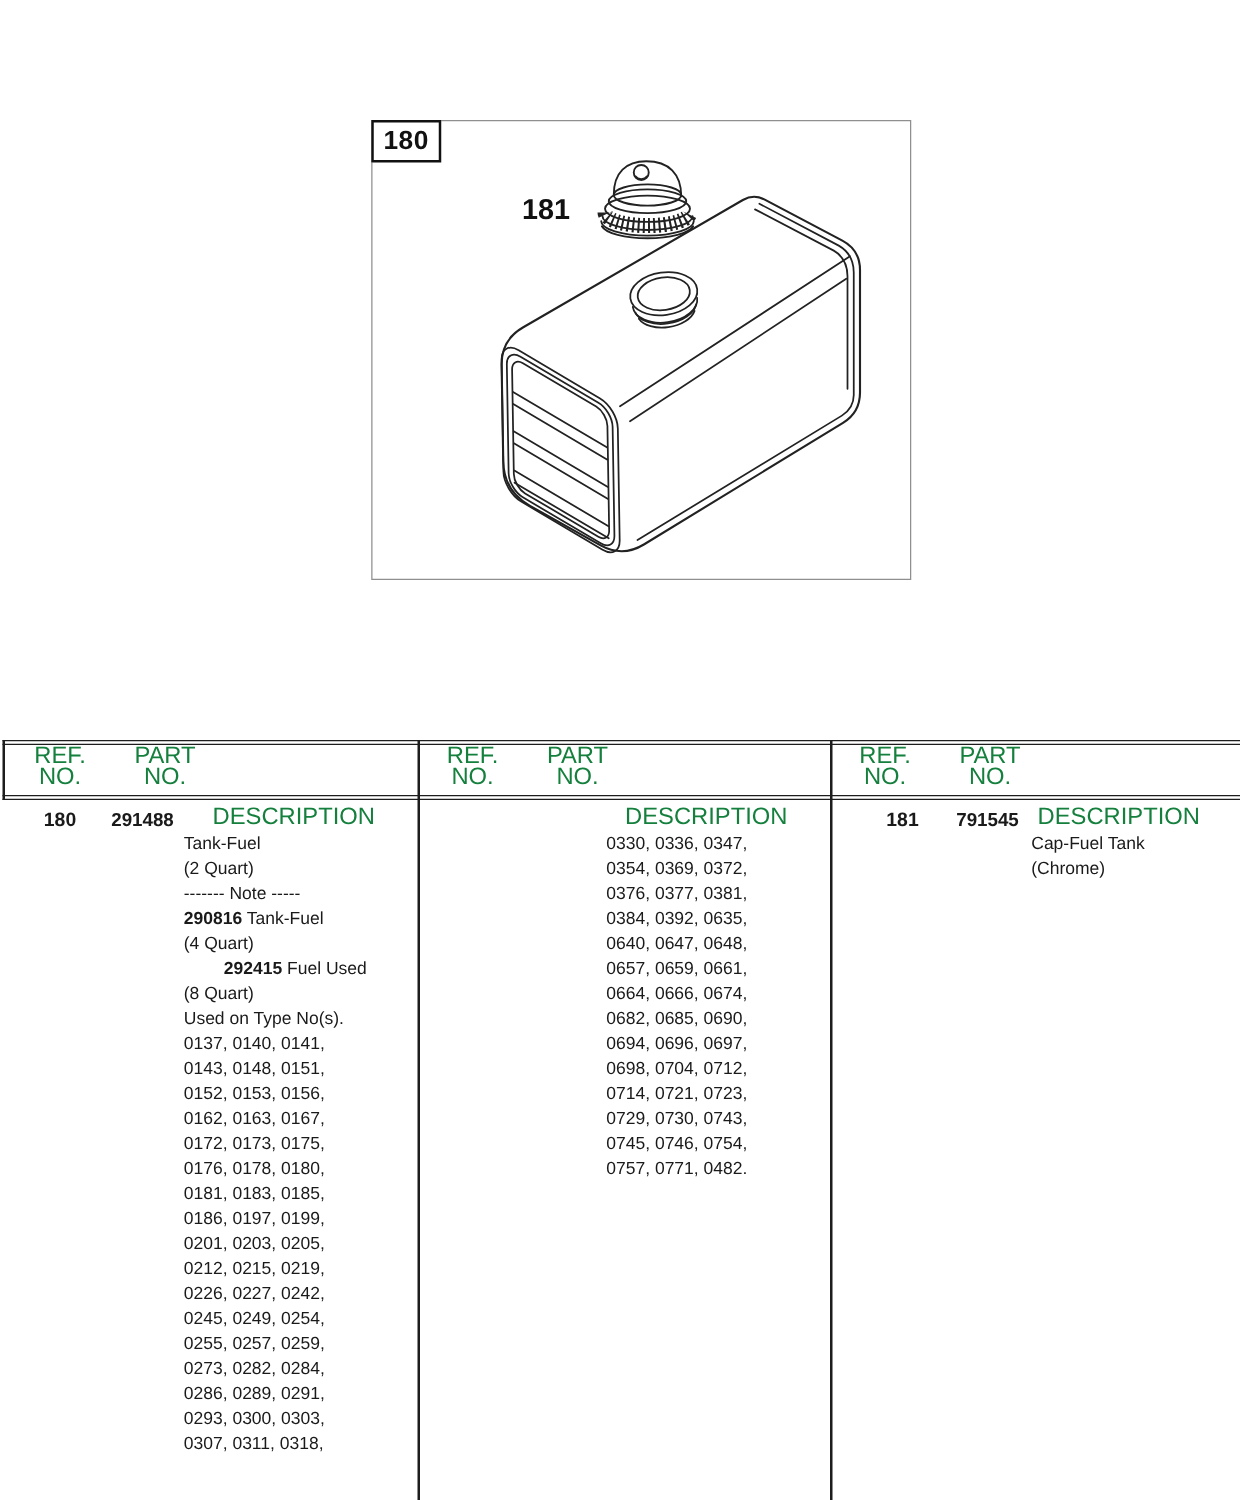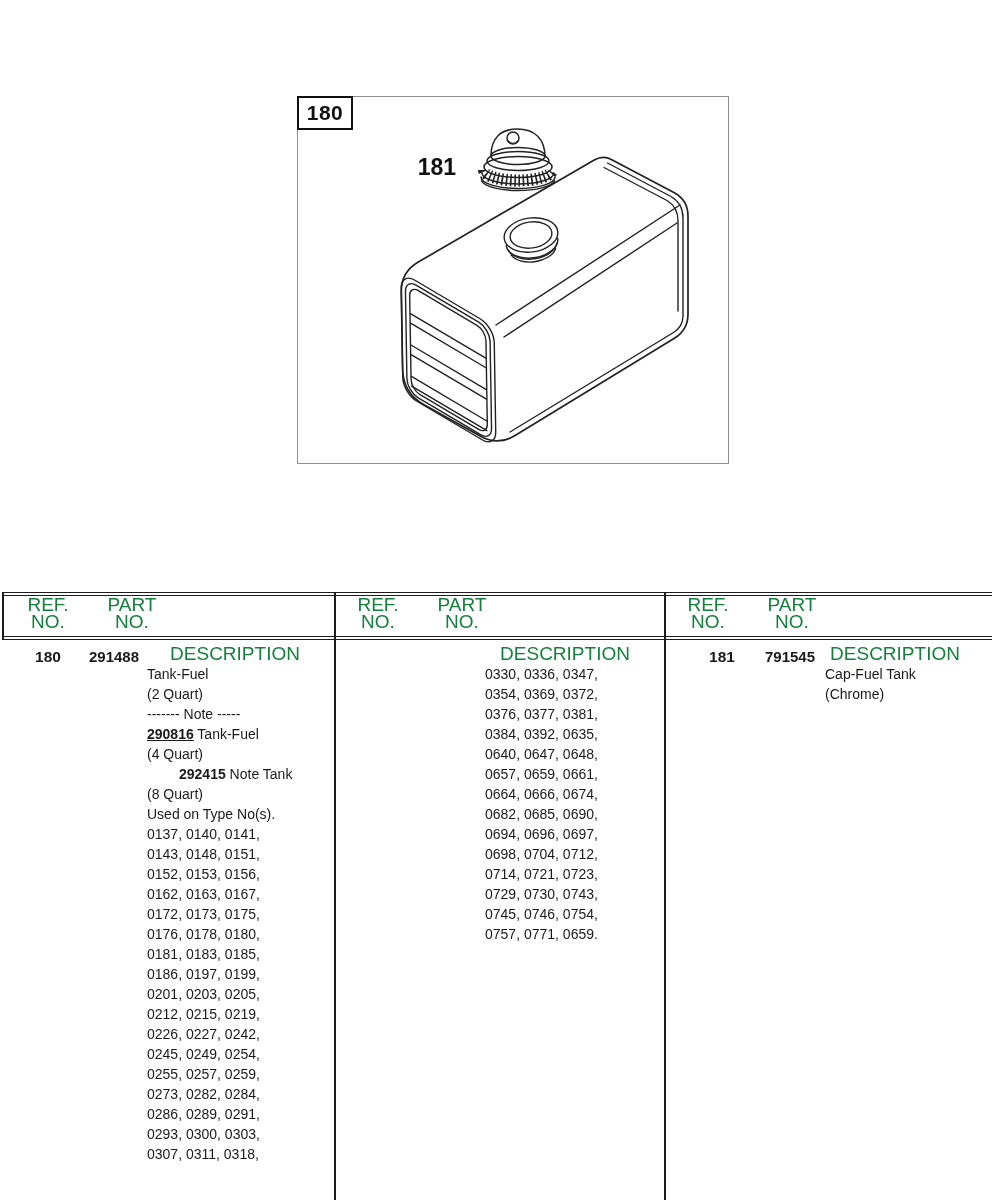--- a/index.html
+++ b/index.html
@@ -116,23 +116,23 @@
       <div>PART</div>
       <div>NO.</div>
     </div>
     <div class="hcol h-desc">DESCRIPTION</div>
     <div class="ref-val">180</div>
     <div class="part-val">291488</div>
     <div class="desc-vals">
         <div class="dline"><span>Tank-Fuel</span></div>
         <div class="dline"><span>(2 Quart)</span></div>
         <div class="dline"><span style="font-weight: normal;">------- Note -----</span></div>
-        <div class="dline"><span style="font-weight: bold; text-decoration: underline;">290816</span><span> Tank-Fuel</span></div>
+        <div class="dline"><span style="font-weight: bold;">290816</span><span> Tank-Fuel</span></div>
         <div class="dline"><span>(4 Quart)</span></div>
-        <div class="dline"><span style="font-weight: bold; margin-left: 32px;">292415</span><span> Note Tank</span></div>
+        <div class="dline"><span style="font-weight: bold; margin-left: 32px;">292415</span><span> Fuel Used</span></div>
         <div class="dline"><span>(8 Quart)</span></div>
         <div class="dline"><span>Used on Type No(s).</span></div>
         <div class="dline"><span>0137, 0140, 0141,</span></div>
         <div class="dline"><span>0143, 0148, 0151,</span></div>
         <div class="dline"><span>0152, 0153, 0156,</span></div>
         <div class="dline"><span>0162, 0163, 0167,</span></div>
         <div class="dline"><span>0172, 0173, 0175,</span></div>
         <div class="dline"><span>0176, 0178, 0180,</span></div>
         <div class="dline"><span>0181, 0183, 0185,</span></div>
         <div class="dline"><span>0186, 0197, 0199,</span></div>
@@ -167,21 +167,21 @@
         <div class="dline"><span>0384, 0392, 0635,</span></div>
         <div class="dline"><span>0640, 0647, 0648,</span></div>
         <div class="dline"><span>0657, 0659, 0661,</span></div>
         <div class="dline"><span>0664, 0666, 0674,</span></div>
         <div class="dline"><span>0682, 0685, 0690,</span></div>
         <div class="dline"><span>0694, 0696, 0697,</span></div>
         <div class="dline"><span>0698, 0704, 0712,</span></div>
         <div class="dline"><span>0714, 0721, 0723,</span></div>
         <div class="dline"><span>0729, 0730, 0743,</span></div>
         <div class="dline"><span>0745, 0746, 0754,</span></div>
-        <div class="dline"><span>0757, 0771, 0659.</span></div>
+        <div class="dline"><span>0757, 0771, 0482.</span></div>
       </div>
   </div>
 
   <div class="tgroup g3">
     <div class="hcol h-ref">
       <div>REF.</div>
       <div>NO.</div>
     </div>
     <div class="hcol h-part">
       <div>PART</div>

